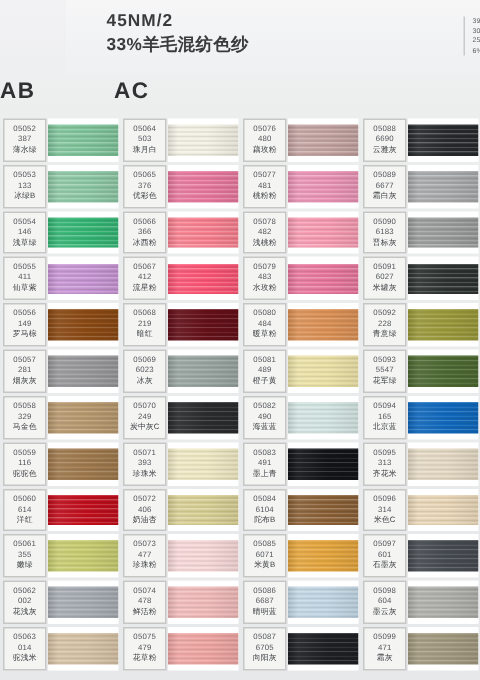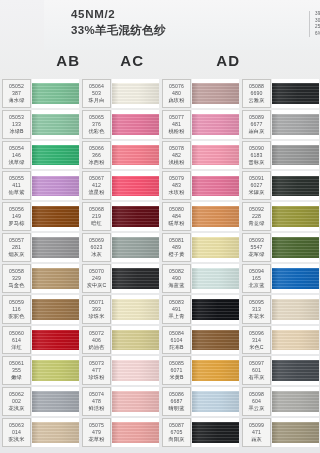--- a/index.html
+++ b/index.html
@@ -39,21 +39,21 @@
   }
   .comp-line{
     font-size:4.6px;color:#5d5f62;line-height:6.6px;letter-spacing:.2px;
     white-space:nowrap;
   }
   
   .colheads{
     position:absolute;left:0;top:50px;width:320px;height:28px;
   }
   .colhead{
-    position:absolute;top:0;width:80px;text-align:right;
+    position:absolute;top:0;width:80px;text-align:left;
     font-size:15px;font-weight:bold;color:#2f3032;letter-spacing:1px;
     line-height:22px;
   }
   
   .grid{
     position:absolute;left:0;top:78px;width:320px;height:370px;
     display:flex;
   }
   .col{
     width:80px;height:370px;
@@ -134,22 +134,21 @@
     <div class="comp-block">
       <div class="comp-line">39%涤纶</div>
       <div class="comp-line">30%尼龙</div>
       <div class="comp-line">25%腈纶</div>
       <div class="comp-line">6%澳洲纹羊毛</div>
     </div>
   </div>
 
   <div class="colheads">
     <div class="colhead" style="left:0px;">AB</div>
-    <div class="colhead" style="left:64px;">AC</div>
-    <div class="colhead" style="left:160px;">AD</div>
+    <div class="colhead" style="left:76px;">AC</div>
   </div>
 
   <div class="grid" id="grid">
       <div class="col">
         <div class="cell">
           <div class="label">
             <div class="lab-code">05052</div>
             <div class="lab-num">387</div>
             <div class="lab-name">薄水绿</div>
           </div>

